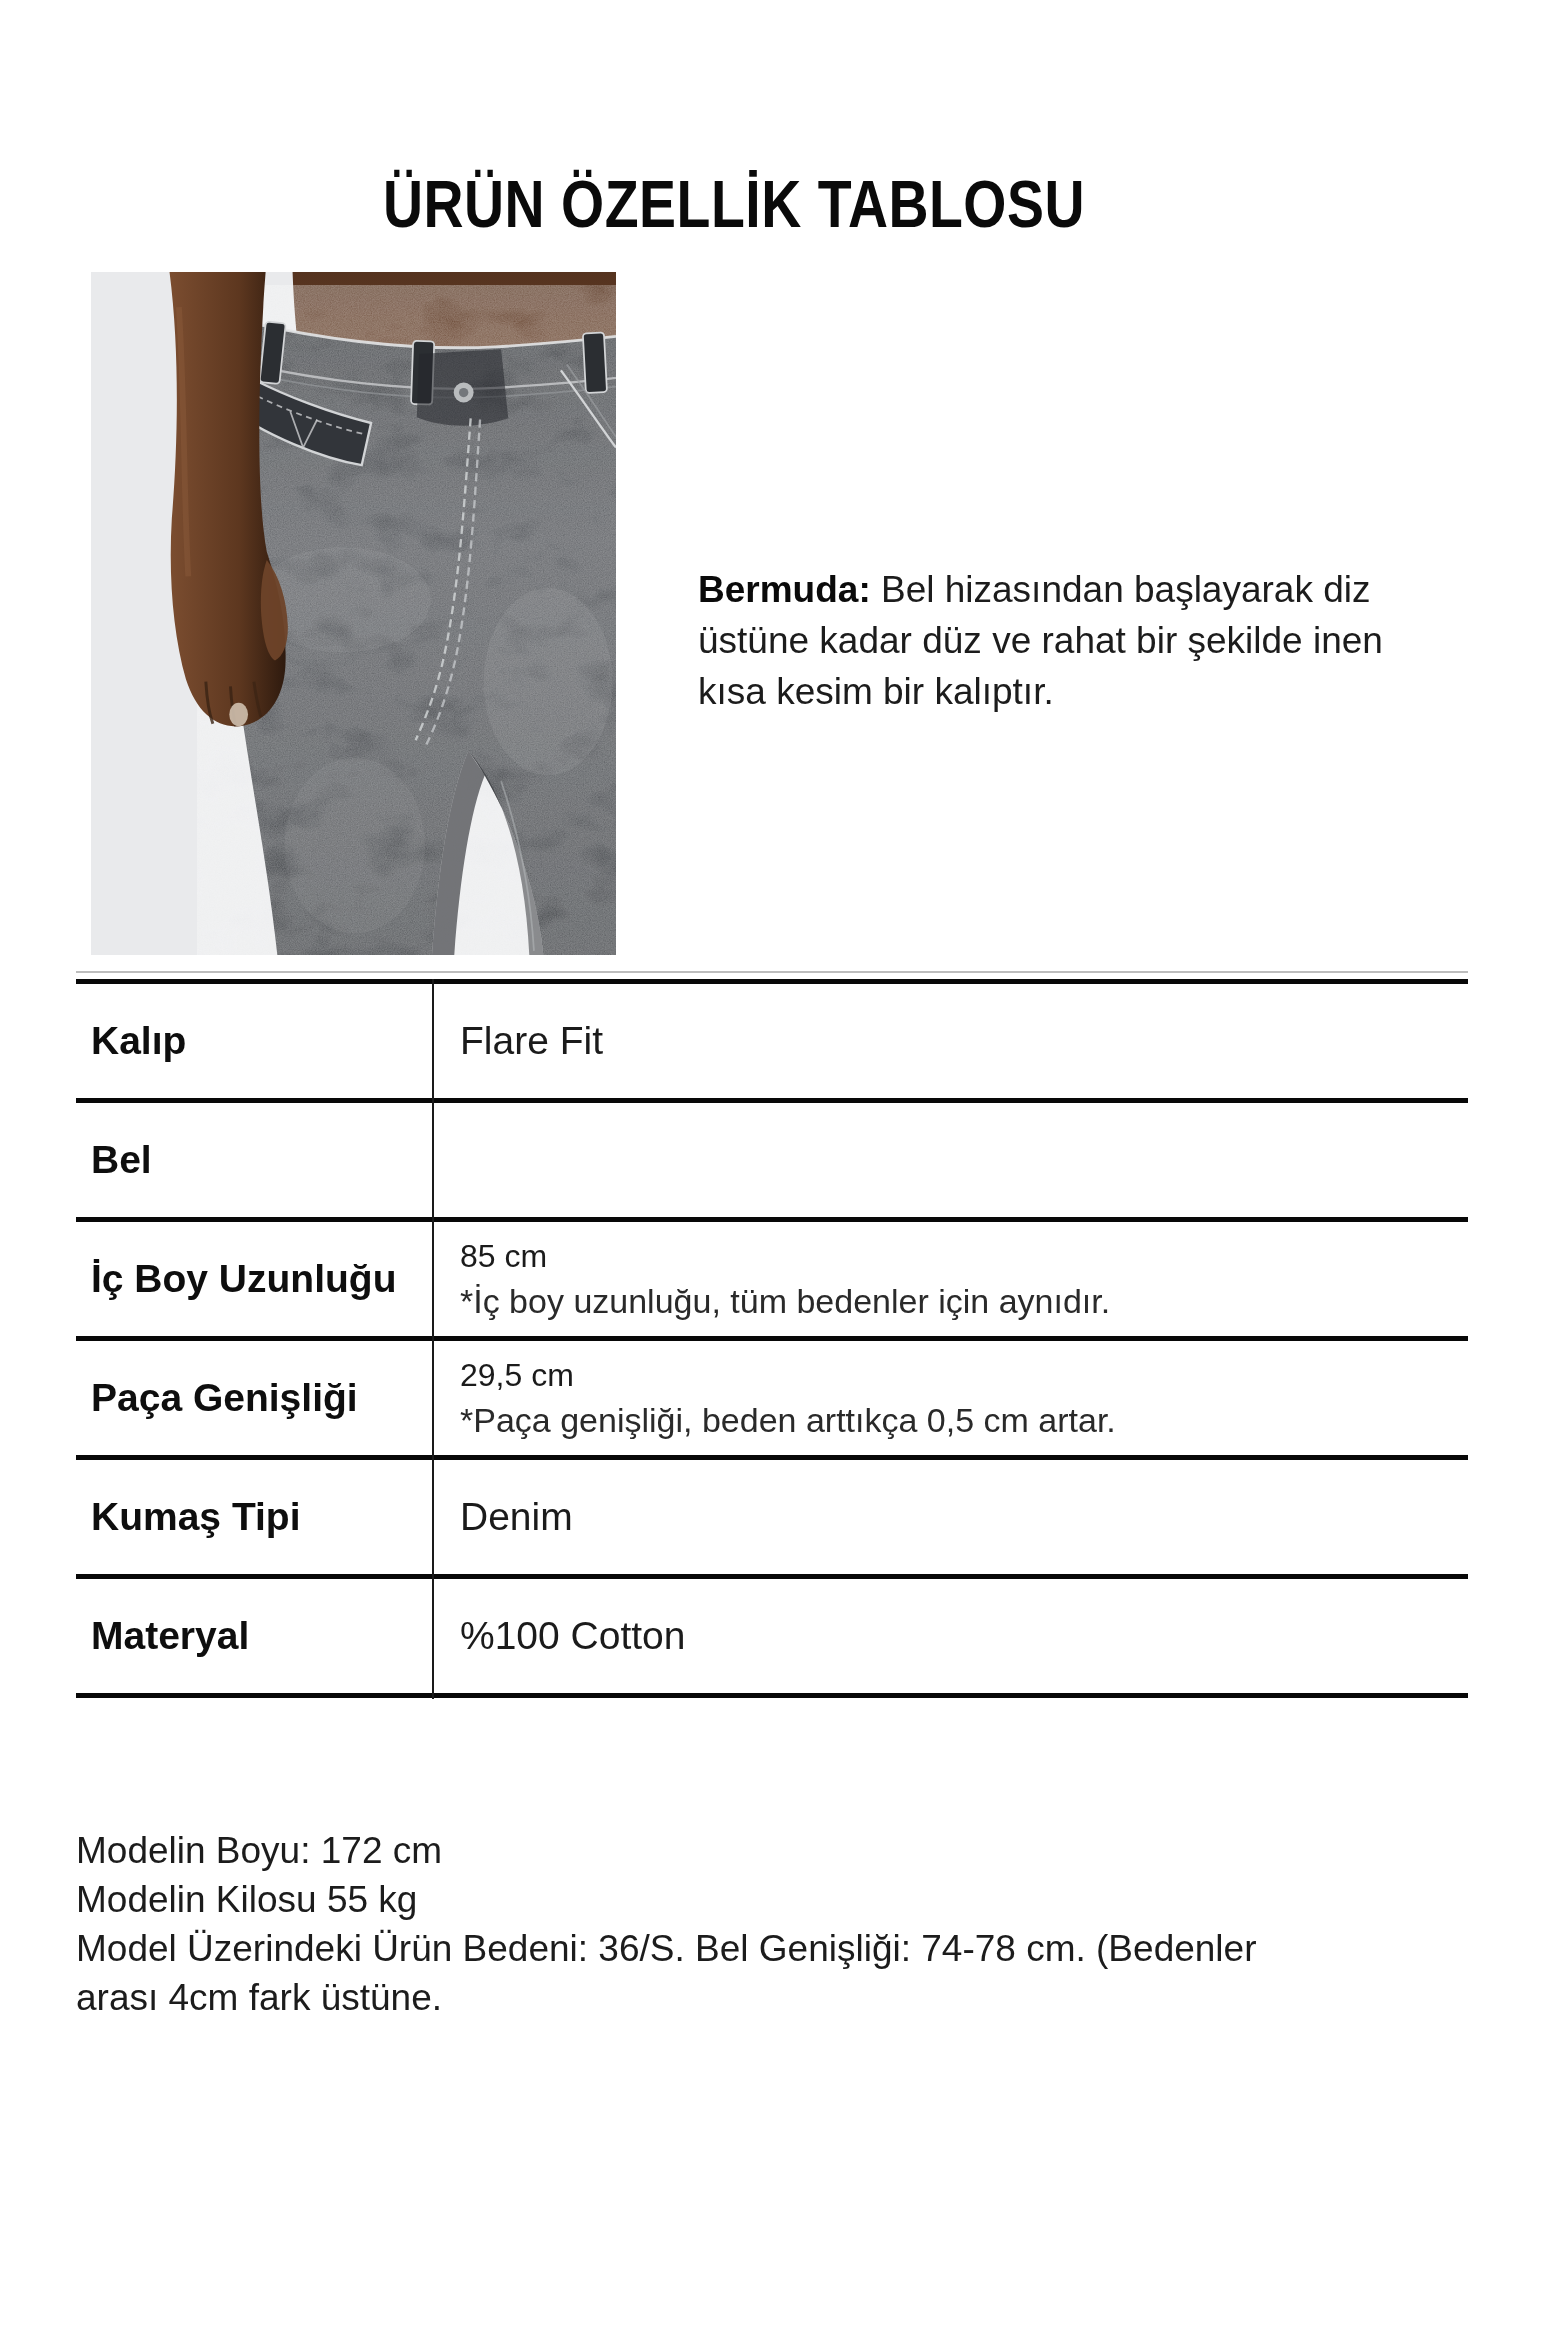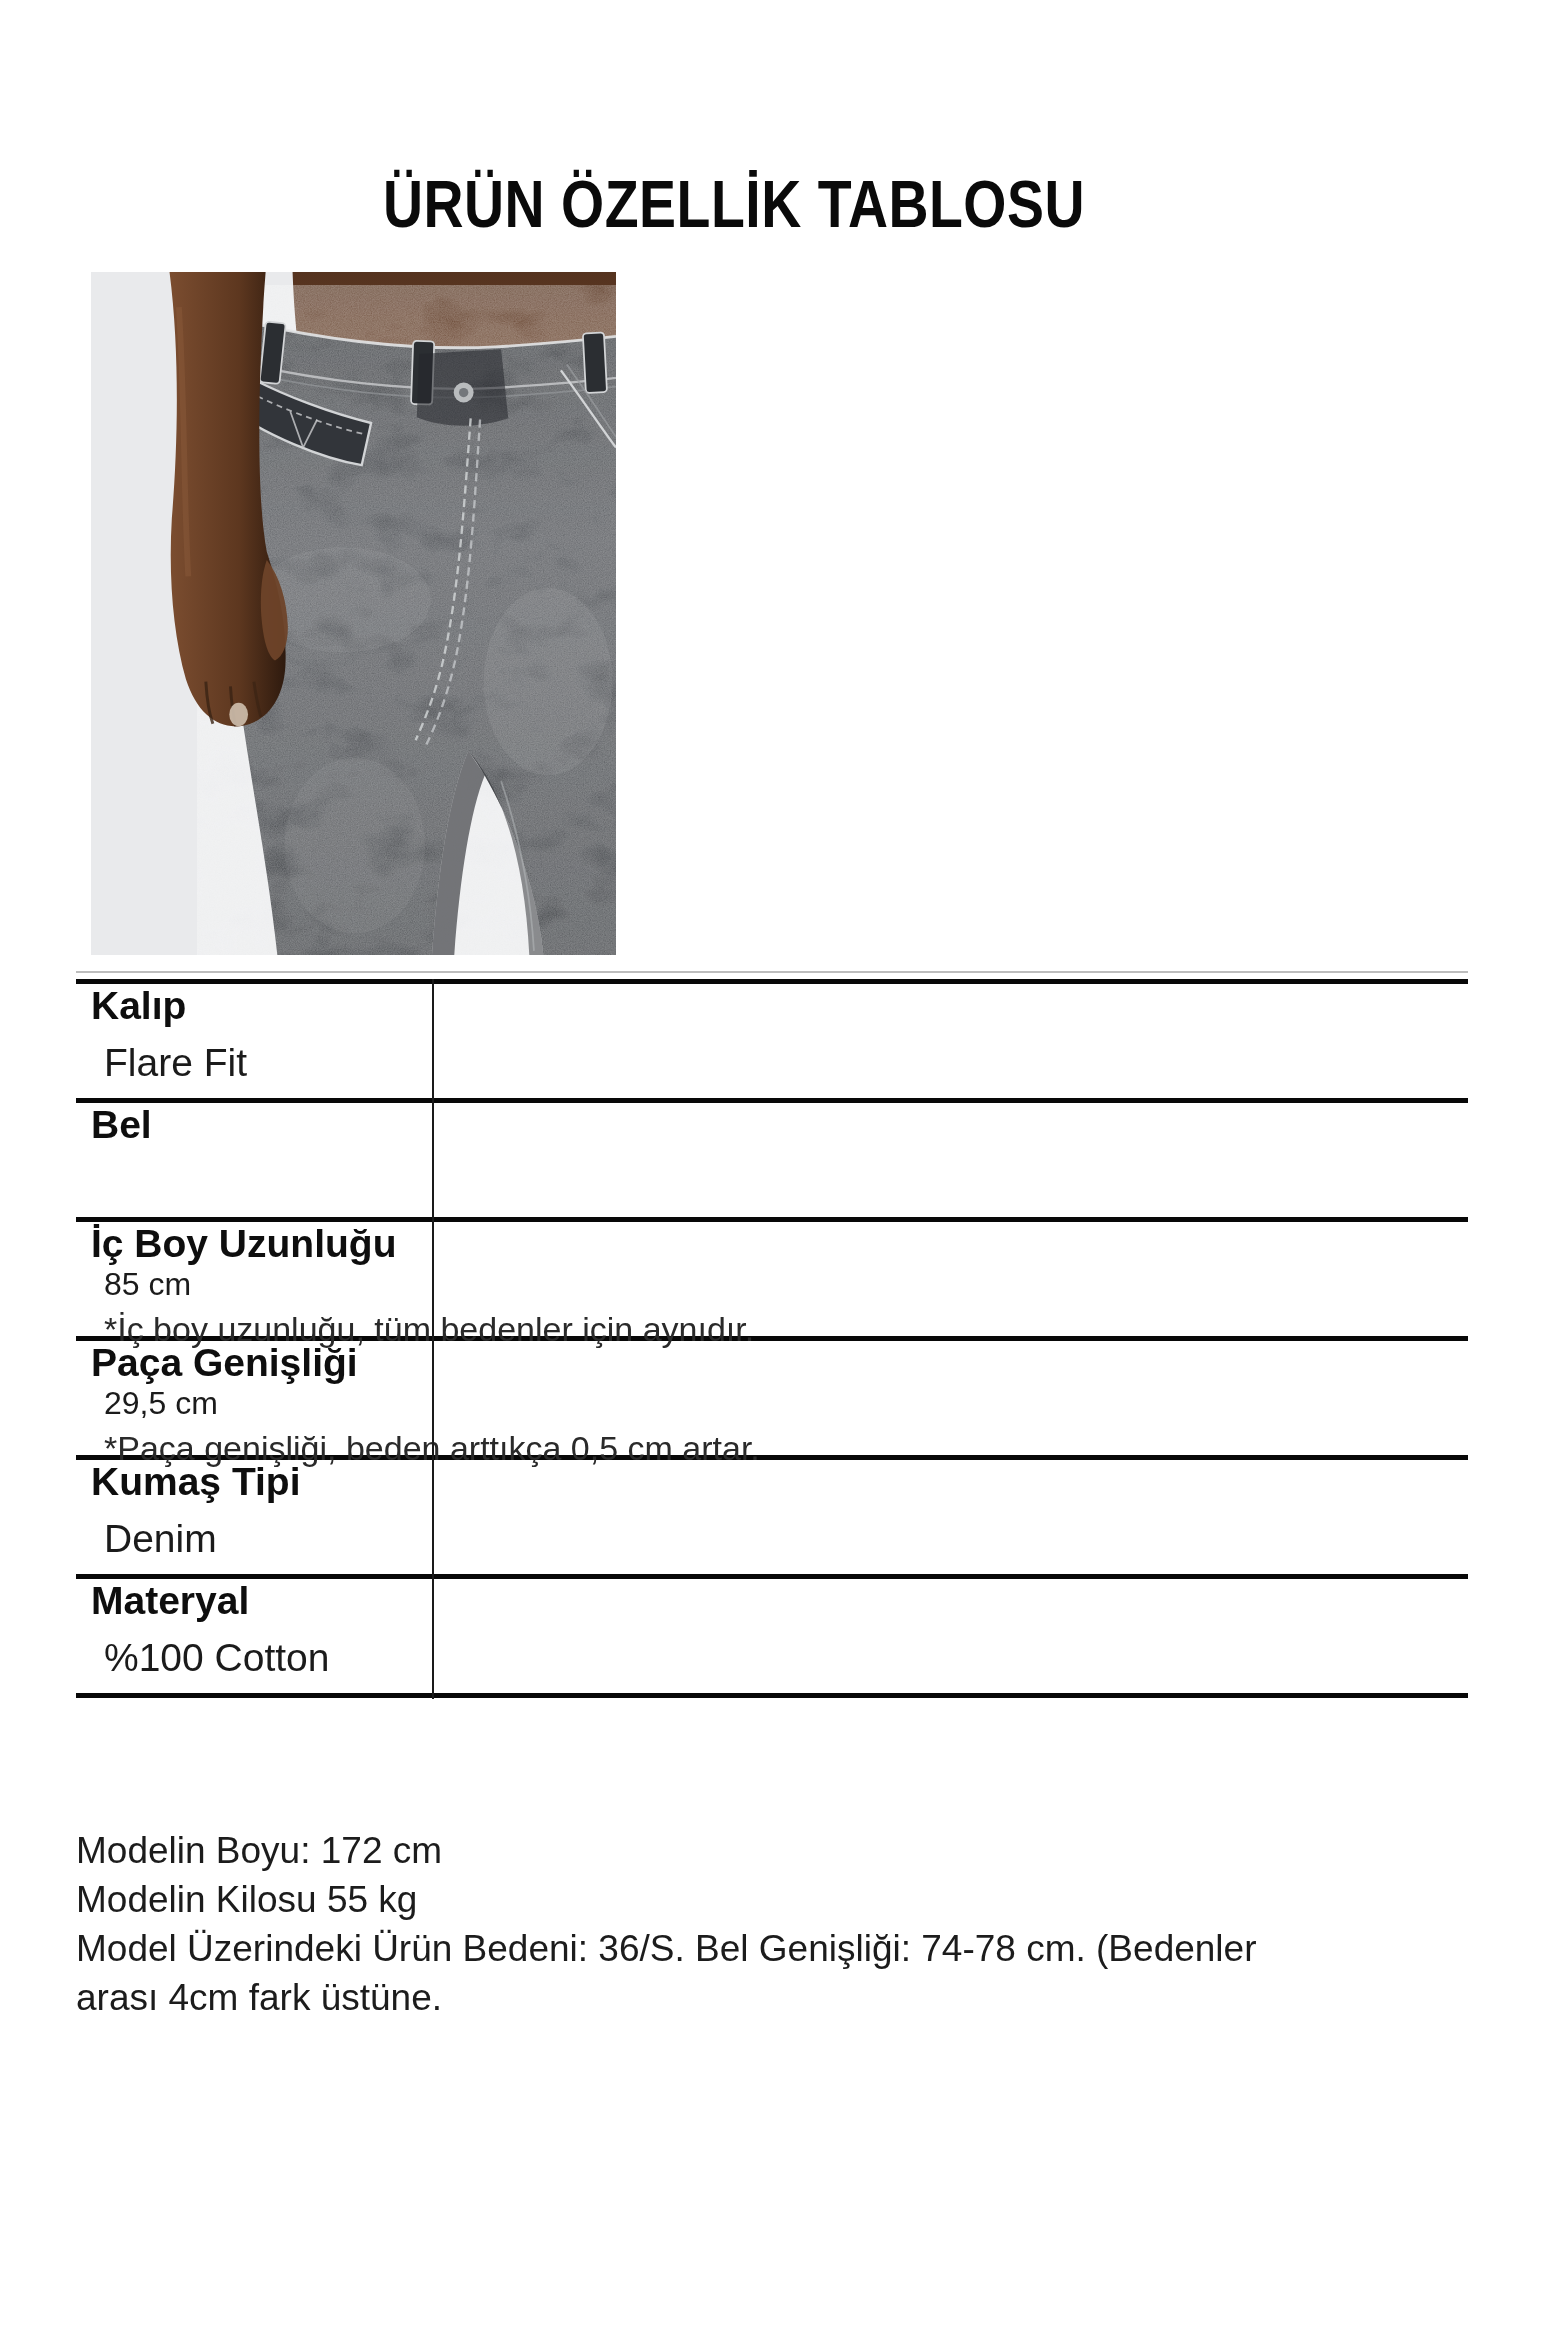--- a/index.html
+++ b/index.html
@@ -45,21 +45,20 @@
   }
   .spec-table::before{  
     content:"";position:absolute;left:0;right:0;top:-7.6px;height:1.8px;background:#bdbdbd;
   }
   .spec-table .divider{
     position:absolute;top:0;bottom:-5.9px;left:356px;width:1.8px;background:#1a1a1a;
   }
   .srow{
     display:flex;height:119px;box-sizing:border-box;
     border-top:5.9px solid #080808;
-    flex-direction:column;
   }
   .cell{box-sizing:border-box;}
   .cell.label{
     width:356px;display:flex;align-items:center;padding-left:15px;
     font-size:39px;font-weight:bold;color:#0e0e0e;
   }
   .cell.value{
     flex:1;display:flex;flex-direction:column;justify-content:center;
     padding-left:28px;font-size:39px;color:#1b1b1b;
   }
@@ -176,20 +175,21 @@
 
         <path d="M300,492 C 322,520 334,560 336,606 C 336,636 328,656 314,664 C 300,656 292,620 290,576 C 289,544 292,514 300,492 Z" fill="#6e4329" opacity="0.95"></path>
 
         <ellipse cx="252" cy="756" rx="16" ry="20" fill="#cfc0ae" opacity="0.9"></ellipse>
 
         <path d="M150,60 C 160,220 158,380 166,520" fill="none" stroke="#8a5a3a" stroke-width="10" opacity="0.5"></path>
       </g>
     </svg>
   </div>
 
+  <p class="desc"><b>Bermuda:</b> <span>Bel hizasından başlayarak diz üstüne kadar düz ve rahat bir şekilde inen kısa kesim bir kalıptır.</span></p>
 
   <div class="spec-table">
     <div class="divider"></div>
 
     <div class="srow">
       <div class="cell label">Kalıp</div>
       <div class="cell value">
         <div class="value-main">Flare Fit</div>
       </div>
     </div>

